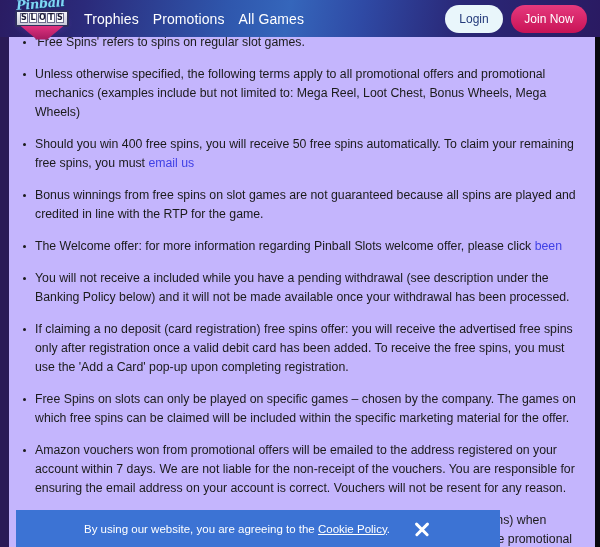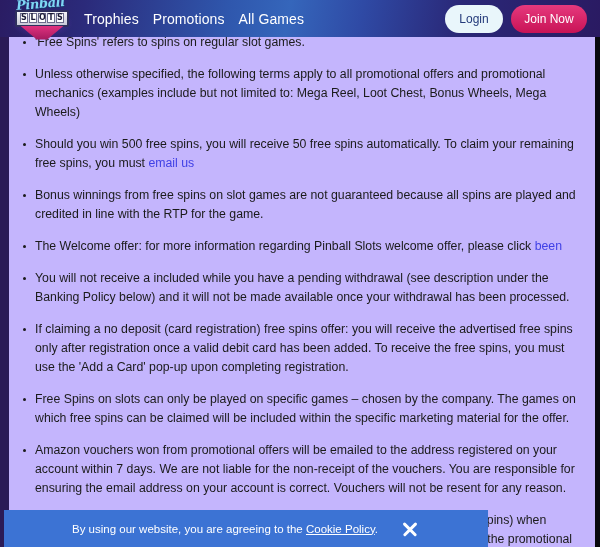--- a/index.html
+++ b/index.html
@@ -196,21 +196,21 @@
   }
   .link {
     color: #4040e6;
     text-decoration: none;
     cursor: pointer;
   }
 
   
   .cookie-bar {
     position: absolute;
-    left: 4px; bottom: 0;
+    left: 16px; bottom: 0;
     width: 484px;
     height: 37px;
     background: #3c73d4;
     display: flex;
     align-items: center;
     justify-content: center;
     gap: 22px;
     z-index: 8;
   }
   .cookie-text {
@@ -272,21 +272,21 @@
     </div>
   </div>
 
   <div class="edge-left"></div>
   <div class="edge-right"></div>
 
   <div class="content">
     <ul class="list" id="terms-list">
         <li><span>'Free Spins' refers to spins on regular slot games.</span></li>
         <li><span>Unless otherwise specified, the following terms apply to all promotional offers and promotional mechanics (examples include but not limited to: Mega Reel, Loot Chest, Bonus Wheels, Mega Wheels)</span></li>
-        <li><span>Should you win 500 free spins, you will receive 50 free spins automatically. To claim your remaining free spins, you must </span><span class="link">email us</span></li>
+        <li><span>Should you win 400 free spins, you will receive 50 free spins automatically. To claim your remaining free spins, you must </span><span class="link">email us</span></li>
         <li><span>Bonus winnings from free spins on slot games are not guaranteed because all spins are played and credited in line with the RTP for the game.</span></li>
         <li><span>The Welcome offer: for more information regarding Pinball Slots welcome offer, please click </span><span class="link">been</span></li>
         <li><span>You will not receive a included while you have a pending withdrawal (see description under the Banking Policy below) and it will not be made available once your withdrawal has been processed.</span></li>
         <li><span>If claiming a no deposit (card registration) free spins offer: you will receive the advertised free spins only after registration once a valid debit card has been added. To receive the free spins, you must use the 'Add a Card' pop-up upon completing registration.</span></li>
         <li><span>Free Spins on slots can only be played on specific games – chosen by the company. The games on which free spins can be claimed will be included within the specific marketing material for the offer.</span></li>
         <li><span>Amazon vouchers won from promotional offers will be emailed to the address registered on your account within 7 days. We are not liable for the non-receipt of the vouchers. You are responsible for ensuring the email address on your account is correct. Vouchers will not be resent for any reason.</span></li>
         <li><span>You will not automatically receive promotional offers (for example bonuses or free spins) when depositing via the 'Quick deposit' and 'In-Game' deposit option. If you wish to claim the promotional offer you were eligible for please </span></li>
       </ul>
   </div>
 

